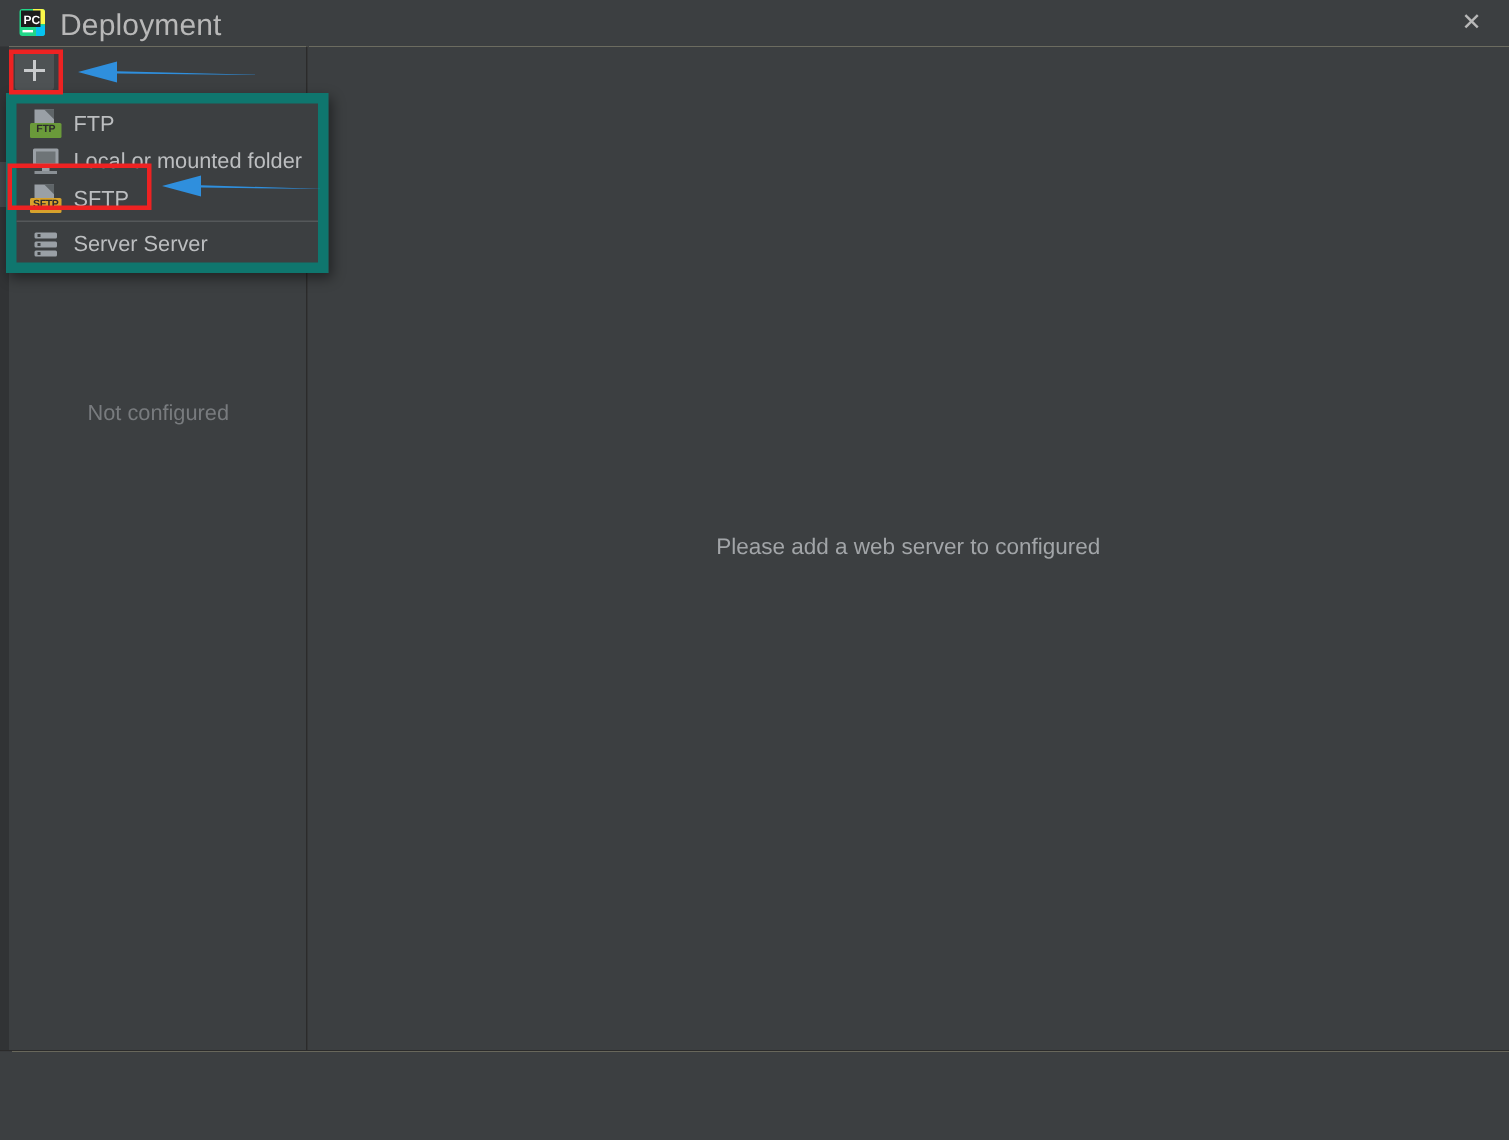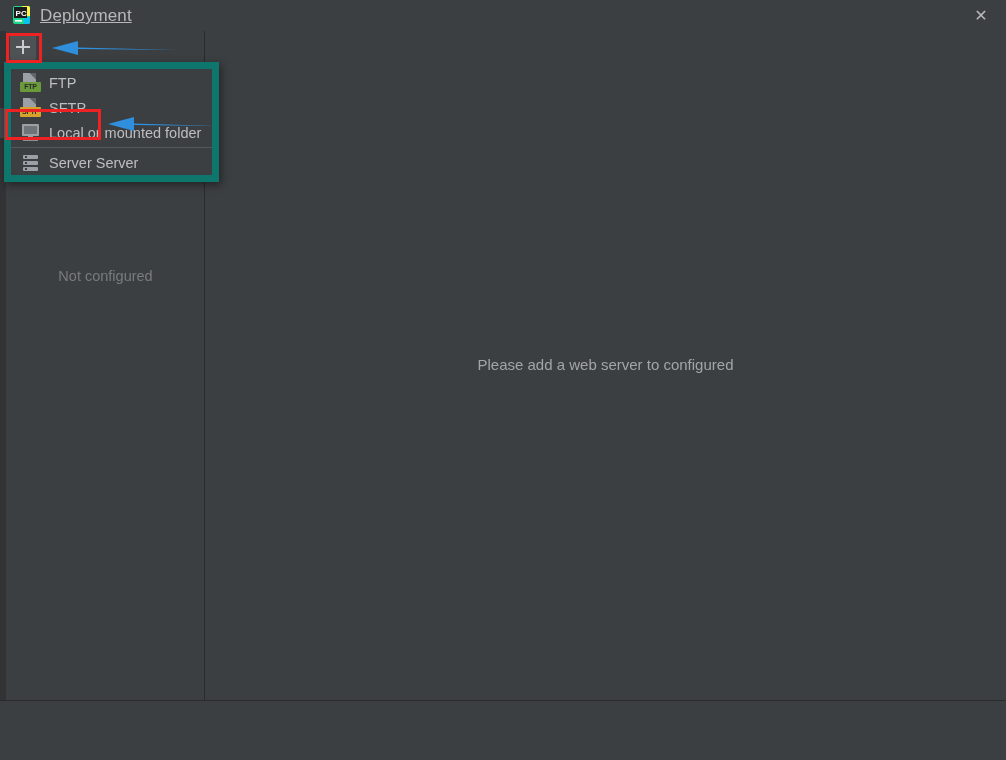--- a/index.html
+++ b/index.html
@@ -46,24 +46,23 @@
     background: #3c3f41;
   }
   #app-icon {
     position: absolute;
     left: 12px; top: 5px;
     width: 20px; height: 21px;
   }
   #title-text {
     position: absolute;
     left: 40px; top: 6px;
-    font-size: 17px;
+    font-size: 20px;
     color: #b8b8b8;
     letter-spacing: .1px;
-    text-decoration: underline;
   }
   #close-button {
     position: absolute;
     right: 14px; top: 5px;
     width: 22px; height: 22px;
     line-height: 22px;
     text-align: center;
     font-size: 16px;
     color: #b8b8b8;
     cursor: pointer;
@@ -350,36 +349,36 @@
       <div class="mi-icon doc-ico">
         <div class="page"></div>
           <div class="fold"></div>
         <div class="tag tag-ftp">FTP</div>
       </div>
       <div class="mi-label">FTP</div>
     </div>
 
 
     <div class="menu-item">
-      <div class="mi-icon doc-ico">
-        <div class="page"></div>
-          <div class="fold"></div>
-        <div class="tag tag-sftp">SFTP</div>
-      </div>
-      <div class="mi-label">SFTP</div>
-    </div>
-
-    <div class="menu-item">
       <div class="mi-icon monitor-ico">
         <div class="screen"></div>
           <div class="screen-inner"></div>
         <div class="stand"></div>
           <div class="base"></div>
       </div>
       <div class="mi-label">Local or mounted folder</div>
+    </div>
+
+    <div class="menu-item">
+      <div class="mi-icon doc-ico">
+        <div class="page"></div>
+          <div class="fold"></div>
+        <div class="tag tag-sftp">SFTP</div>
+      </div>
+      <div class="mi-label">SFTP</div>
     </div>
 
 
     <div id="menu-separator"></div>
 
     <div class="menu-item">
       <div class="mi-icon server-ico">
         <div class="bar b1"></div>
           <div class="dot d1"></div>
         <div class="bar b2"></div>

